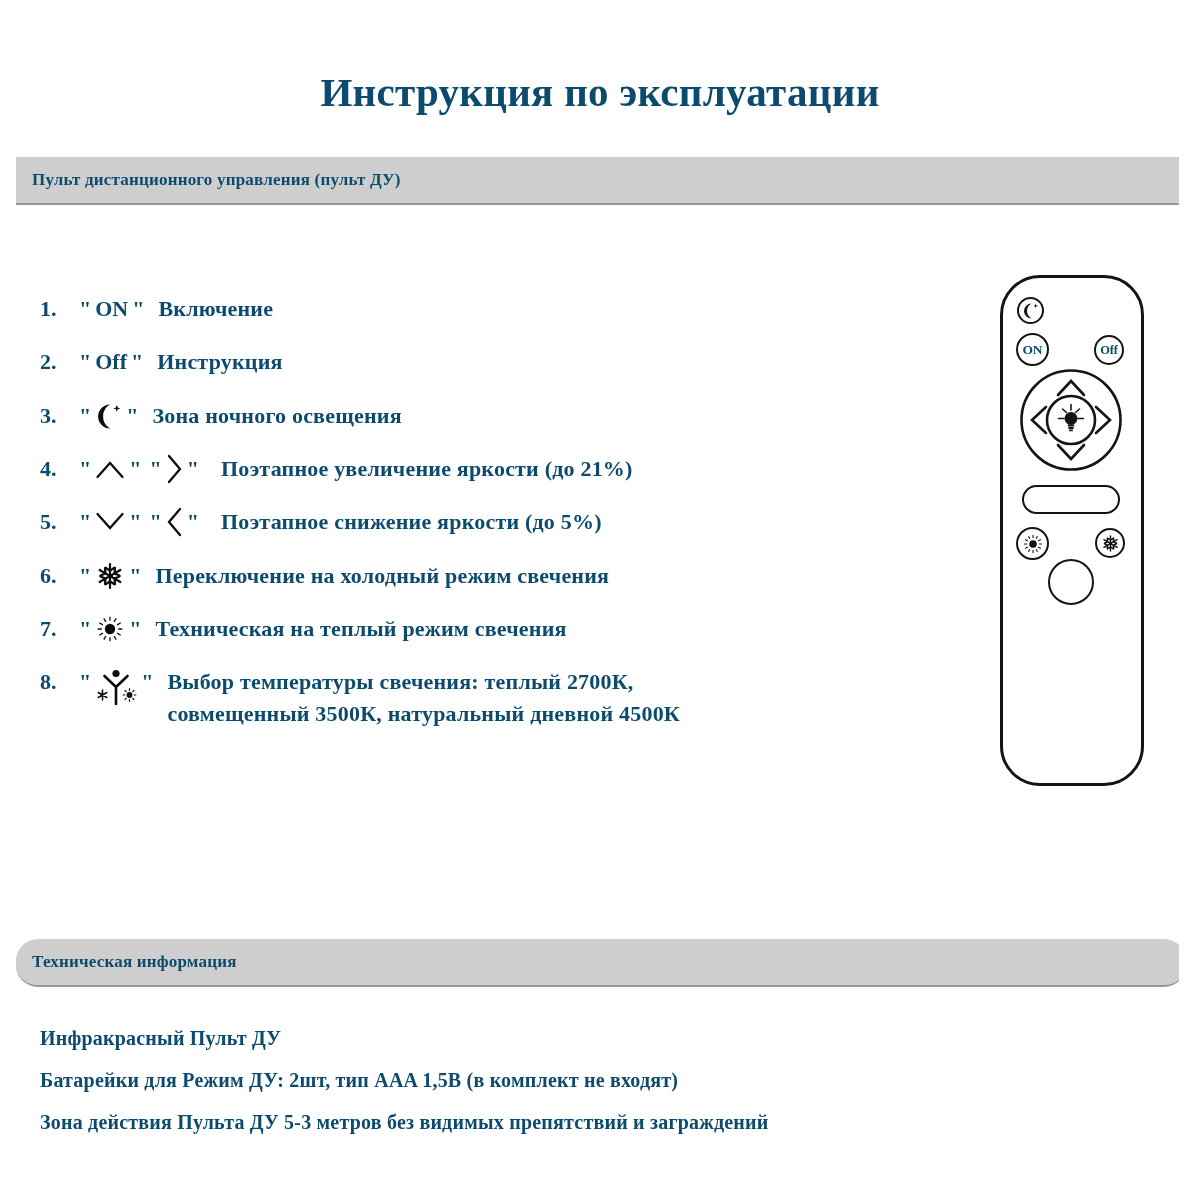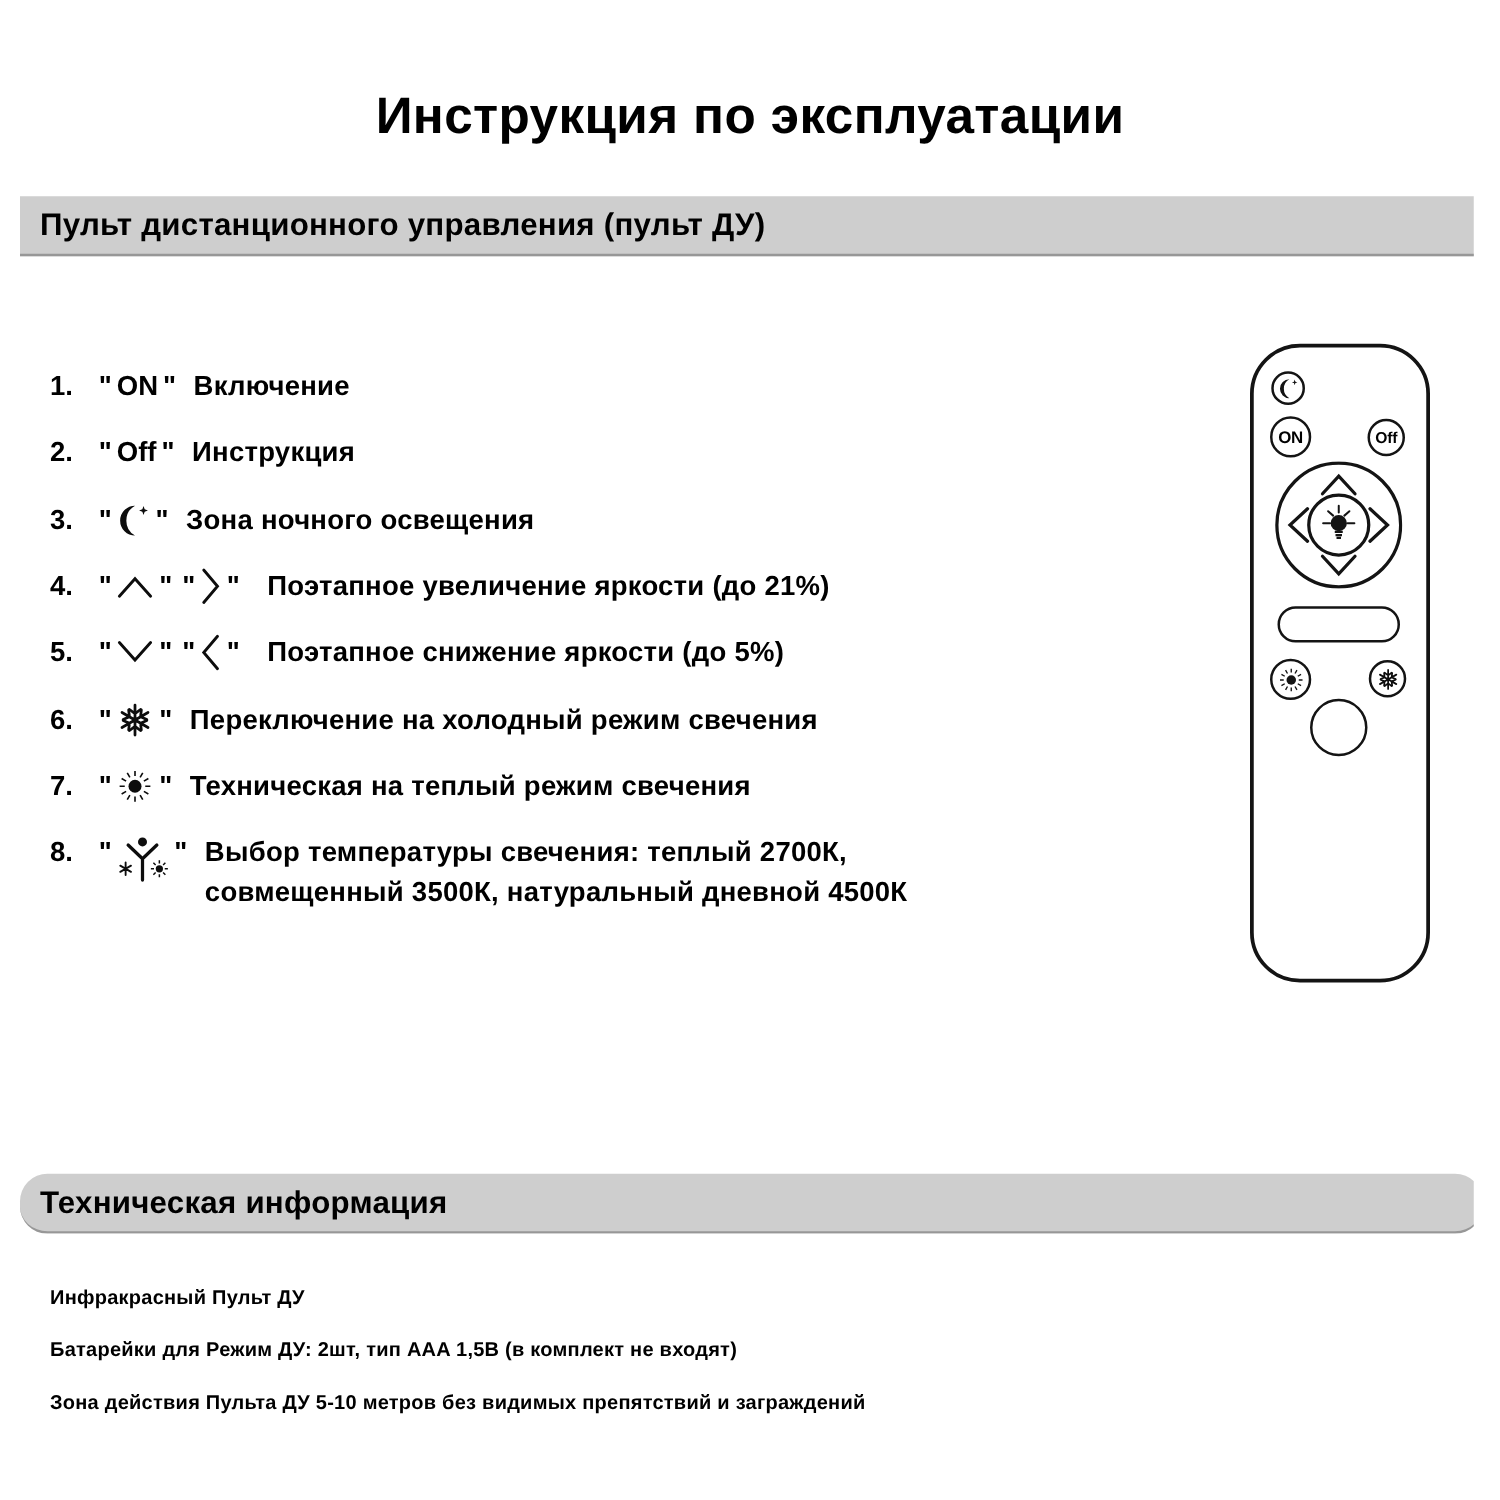--- a/index.html
+++ b/index.html
@@ -1,42 +1,42 @@
 <!DOCTYPE html>
 <html><head>
 <meta charset="utf-8">
 <style>
   html,body{margin:0;padding:0;background:#ffffff;}
   .page{
     position:relative;width:1179px;height:1200px;background:#ffffff;overflow:hidden;
-    font-family:Liberation Sans, sans-serif;color:#000000;font-weight:700;
+    font-family:Liberation Serif, serif;color:#0c4a6e;font-weight:700;
   }
   .page-title{
     position:absolute;top:70px;left:0;width:1200px;text-align:center;
     font-size:41px;line-height:44px;letter-spacing:.3px;
   }
   .section-bar{
     position:absolute;left:16px;width:1170px;height:48px;
     background:#cecece;border-bottom:2px solid #979797;box-sizing:border-box;
-    font-size:25px;line-height:46px;padding-left:16px;letter-spacing:.2px;
+    font-size:17px;line-height:46px;padding-left:16px;letter-spacing:.2px;
   }
   .bar-remote{top:157px;}
   .bar-tech{top:939px;border-radius:22px;}
   .item{
     position:absolute;left:40px;display:flex;align-items:center;
     font-size:22px;line-height:32px;height:32px;white-space:nowrap;
   }
   .item.two-line{align-items:flex-start;height:64px;}
   .item .num{display:inline-block;min-width:26px;margin-right:9px;}
   .item .q{margin:0 4px;}
   .item .ic{display:flex;align-items:center;justify-content:center;}
   .item .label{margin-left:10px;letter-spacing:.2px;}
   .item .label.wide-gap{margin-left:18px;}
   .item .label.multiline{white-space:pre-line;}
-  .tech-line{position:absolute;left:40px;font-size:16px;line-height:27px;letter-spacing:.2px;white-space:nowrap;}
+  .tech-line{position:absolute;left:40px;font-size:20px;line-height:27px;letter-spacing:.2px;white-space:nowrap;}
   
   .remote{
     position:absolute;left:1000px;top:275px;width:144px;height:511px;
     border:3px solid #141414;border-radius:40px;box-sizing:border-box;background:#fff;
   }
   .rc-btn{
     position:absolute;border:2.5px solid #141414;border-radius:50%;box-sizing:border-box;
     display:flex;align-items:center;justify-content:center;background:#fff;
   }
   .rc-moon{left:14px;top:19px;width:27px;height:27px;}
@@ -238,15 +238,15 @@
     </div>
     <div class="rc-btn rc-aux"></div>
   </div>
 
   <div class="section-bar bar-tech">
     <span>Техническая информация</span>
   </div>
 
   <div class="tech-line" style="top:1025px">Инфракрасный Пульт ДУ</div>
   <div class="tech-line" style="top:1067px">Батарейки для Режим ДУ: 2шт, тип AAA 1,5В (в комплект не входят)</div>
-  <div class="tech-line" style="top:1109px">Зона действия Пульта ДУ 5-10 метров без видимых препятствий и заграждений</div>
+  <div class="tech-line" style="top:1109px">Зона действия Пульта ДУ 5-3 метров без видимых препятствий и заграждений</div>
 
 </div>
 
 </body></html>

